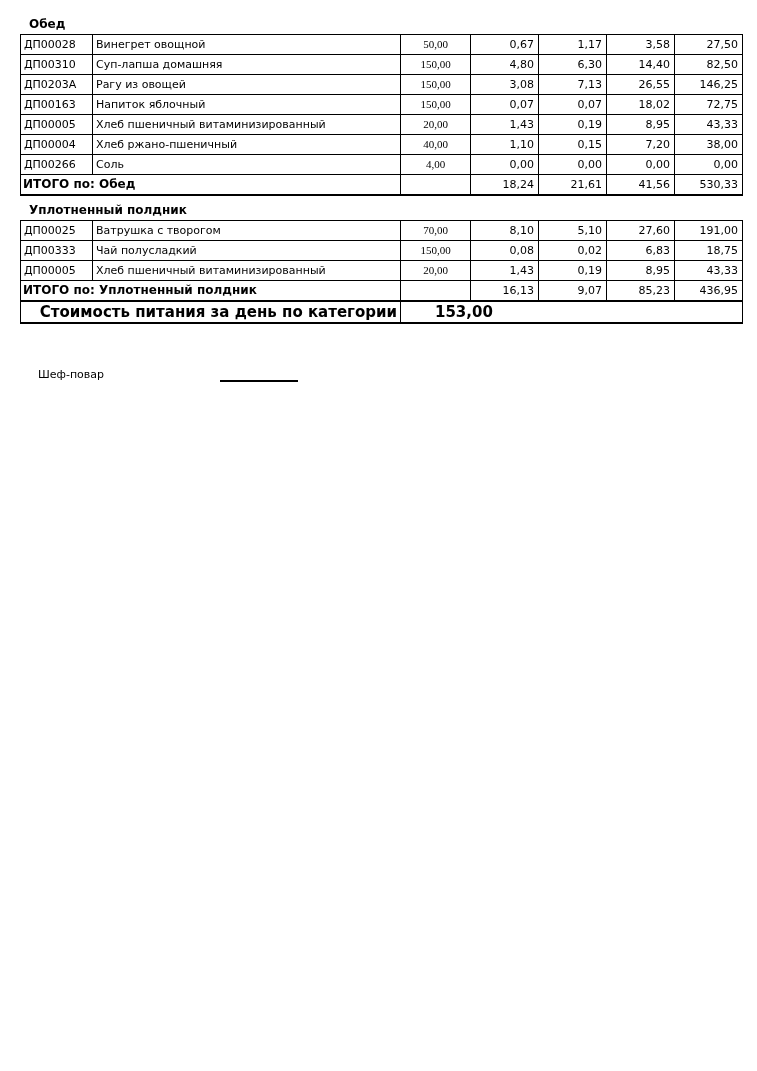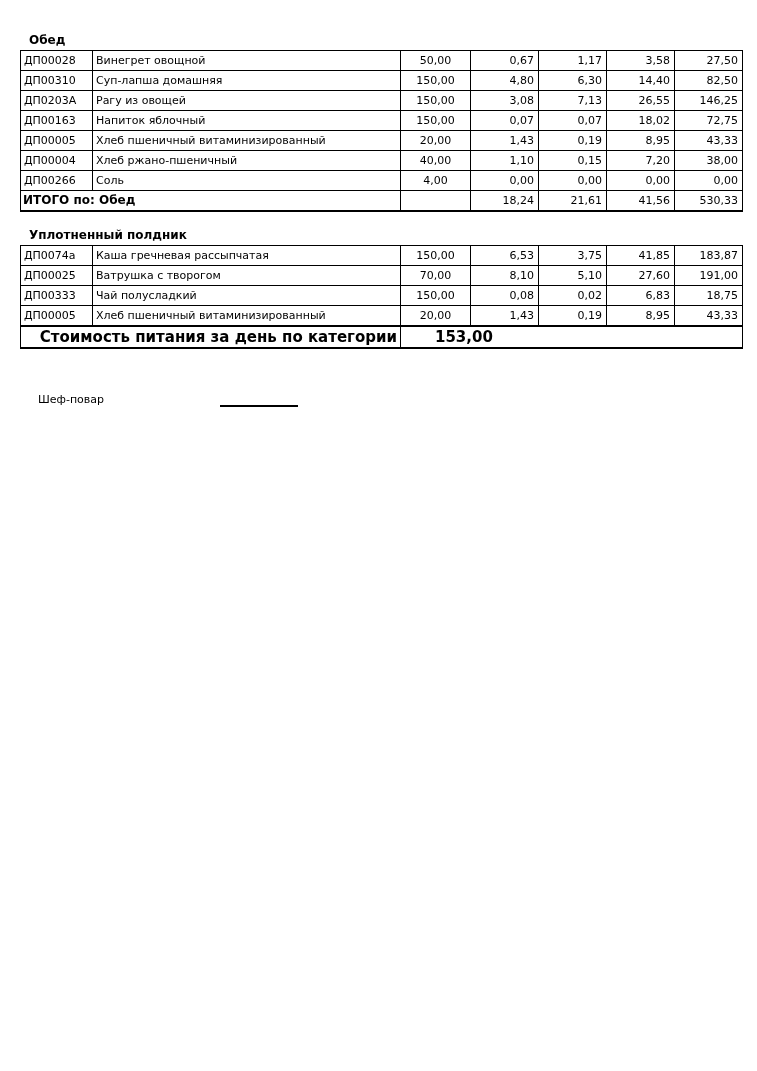--- a/index.html
+++ b/index.html
@@ -13,21 +13,21 @@
     width: 757px;
     height: 1071px;
     box-sizing: border-box;
     padding: 17px 0 0 20px;
     overflow: hidden;
     background: #ffffff;
   }
   .section-title {
     font-size: 12px;
     font-weight: bold;
-    margin: 16px 0 3px 9px;
+    margin: 0 0 3px 9px;
     line-height: 14px;
   }
   .section { margin-bottom: 7px; }
   .section:last-of-type { margin-bottom: 0; }
   table.report-table {
     border-collapse: collapse;
     table-layout: fixed;
     width: 722px;
     font-size: 11px;
     border-bottom: 2px solid #000;
@@ -40,21 +40,21 @@
     border: 1px solid #000;
     height: 19px;
     padding: 0 3px;
     line-height: 19px;
     white-space: nowrap;
     overflow: hidden;
     vertical-align: middle;
   }
   td.cell-code { text-align: left; margin-left: 16px; }
   td.cell-name { text-align: left; }
-  td.cell-qty  { text-align: center; }
+  td.cell-qty  { text-align: center; font-family: Liberation Serif, serif; }
   td.cell-num  { text-align: right; padding-right: 4px; }
   tr.total-row td.cell-total-label {
     font-weight: bold;
     font-size: 12px;
     padding-left: 2px;
   }
   tr.grand-row td {
     font-weight: bold;
     font-size: 15px;
     height: 20px;
@@ -187,29 +187,20 @@
       <colgroup>
         <col class="c-code">
             <col class="c-name">
             <col class="c-qty">
         <col class="c-num">
             <col class="c-num">
             <col class="c-num">
             <col class="c-num">
       </colgroup>
       <tbody>
-  <tr class="data-row">
-    <td class="cell-code">ДП0074а</td>
-    <td class="cell-name">Каша гречневая рассыпчатая</td>
-    <td class="cell-qty">150,00</td>
-    <td class="cell-num">6,53</td>
-    <td class="cell-num">3,75</td>
-    <td class="cell-num">41,85</td>
-    <td class="cell-num">183,87</td>
-  </tr>
 
   <tr class="data-row">
     <td class="cell-code">ДП00025</td>
     <td class="cell-name">Ватрушка с творогом</td>
     <td class="cell-qty">70,00</td>
     <td class="cell-num">8,10</td>
     <td class="cell-num">5,10</td>
     <td class="cell-num">27,60</td>
     <td class="cell-num">191,00</td>
   </tr>
@@ -227,20 +218,28 @@
   <tr class="data-row">
     <td class="cell-code">ДП00005</td>
     <td class="cell-name">Хлеб пшеничный витаминизированный</td>
     <td class="cell-qty">20,00</td>
     <td class="cell-num">1,43</td>
     <td class="cell-num">0,19</td>
     <td class="cell-num">8,95</td>
     <td class="cell-num">43,33</td>
   </tr>
 
+  <tr class="total-row">
+    <td class="cell-total-label" colspan="2">ИТОГО по: Уплотненный полдник</td>
+    <td class="cell-qty"></td>
+    <td class="cell-num">16,13</td>
+    <td class="cell-num">9,07</td>
+    <td class="cell-num">85,23</td>
+    <td class="cell-num">436,95</td>
+  </tr>
 
   <tr class="grand-row">
     <td class="cell-grand-label" colspan="2">Стоимость питания за день по категории</td>
     <td class="cell-grand-value" colspan="5">153,00</td>
   </tr>
 </tbody>
     </table>
   </div>
 </div>
 

